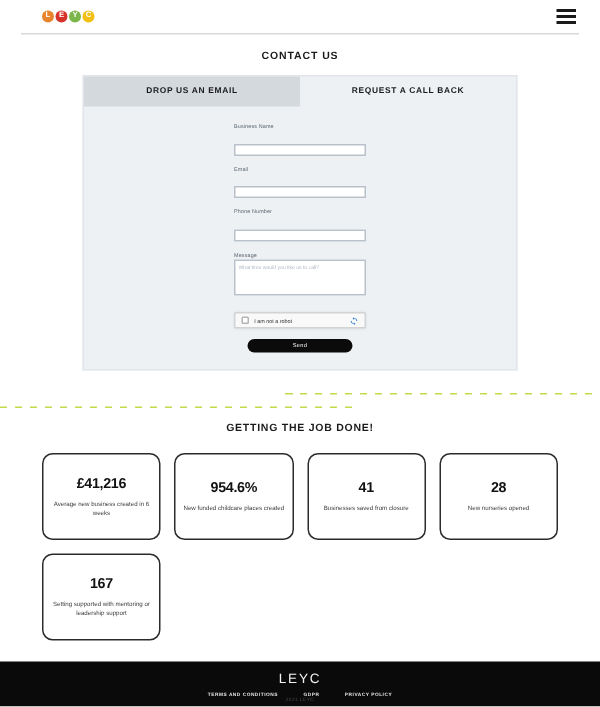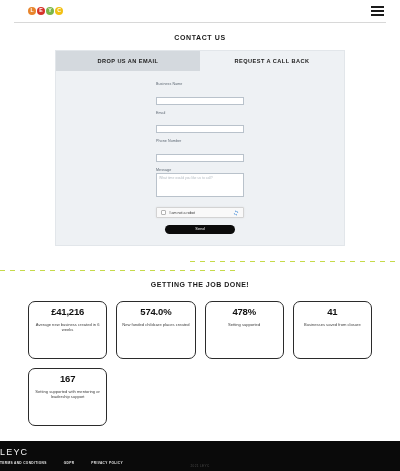--- a/index.html
+++ b/index.html
@@ -168,20 +168,21 @@
     gap: 9px;
     padding: 13px 28px 0 28px;
   }
   .stat-card {
     border: 1px solid #2b2b2b;
     border-radius: 7px;
     height: 58px;
     display: flex;
     flex-direction: column;
     align-items: center;
+    justify-content: center;
     padding: 4px 5px;
     background: #ffffff;
   }
   .stat-value {
     font-size: 9.5px;
     font-weight: 700;
     color: #111111;
     letter-spacing: -0.2px;
     margin-bottom: 5px;
     white-space: nowrap;
@@ -195,21 +196,21 @@
 
   
   .footer {
     position: absolute;
     left: 0; bottom: 0;
     width: 400px;
     background: #0a0a0a;
     height: 30px;
     display: flex;
     flex-direction: column;
-    align-items: flex-start;
+    align-items: center;
     justify-content: center;
   }
   .footer-brand {
     font-size: 9px;
     color: #f2f2f2;
     letter-spacing: 1.2px;
     font-weight: 400;
   }
   .footer-links {
     display: flex;
@@ -300,30 +301,30 @@
   </div>
 
   <div class="stats-title">GETTING THE JOB DONE!</div>
 
   <div class="stats-grid">
     <div class="stat-card">
       <div class="stat-value">£41,216</div>
       <div class="stat-label">Average new business created in 6 weeks</div>
     </div>
     <div class="stat-card">
-      <div class="stat-value">574.0%</div>
+      <div class="stat-value">954.6%</div>
       <div class="stat-label">New funded childcare places created</div>
-    </div>
-    <div class="stat-card">
-      <div class="stat-value">478%</div>
-      <div class="stat-label">Setting supported</div>
     </div>
     <div class="stat-card">
       <div class="stat-value">41</div>
       <div class="stat-label">Businesses saved from closure</div>
+    </div>
+    <div class="stat-card">
+      <div class="stat-value">28</div>
+      <div class="stat-label">New nurseries opened</div>
     </div>
     <div class="stat-card">
       <div class="stat-value">167</div>
       <div class="stat-label">Setting supported with mentoring or leadership support</div>
     </div>
   </div>
 
   <div class="footer">
     <div class="footer-brand">LEYC</div>
     <div class="footer-links">

